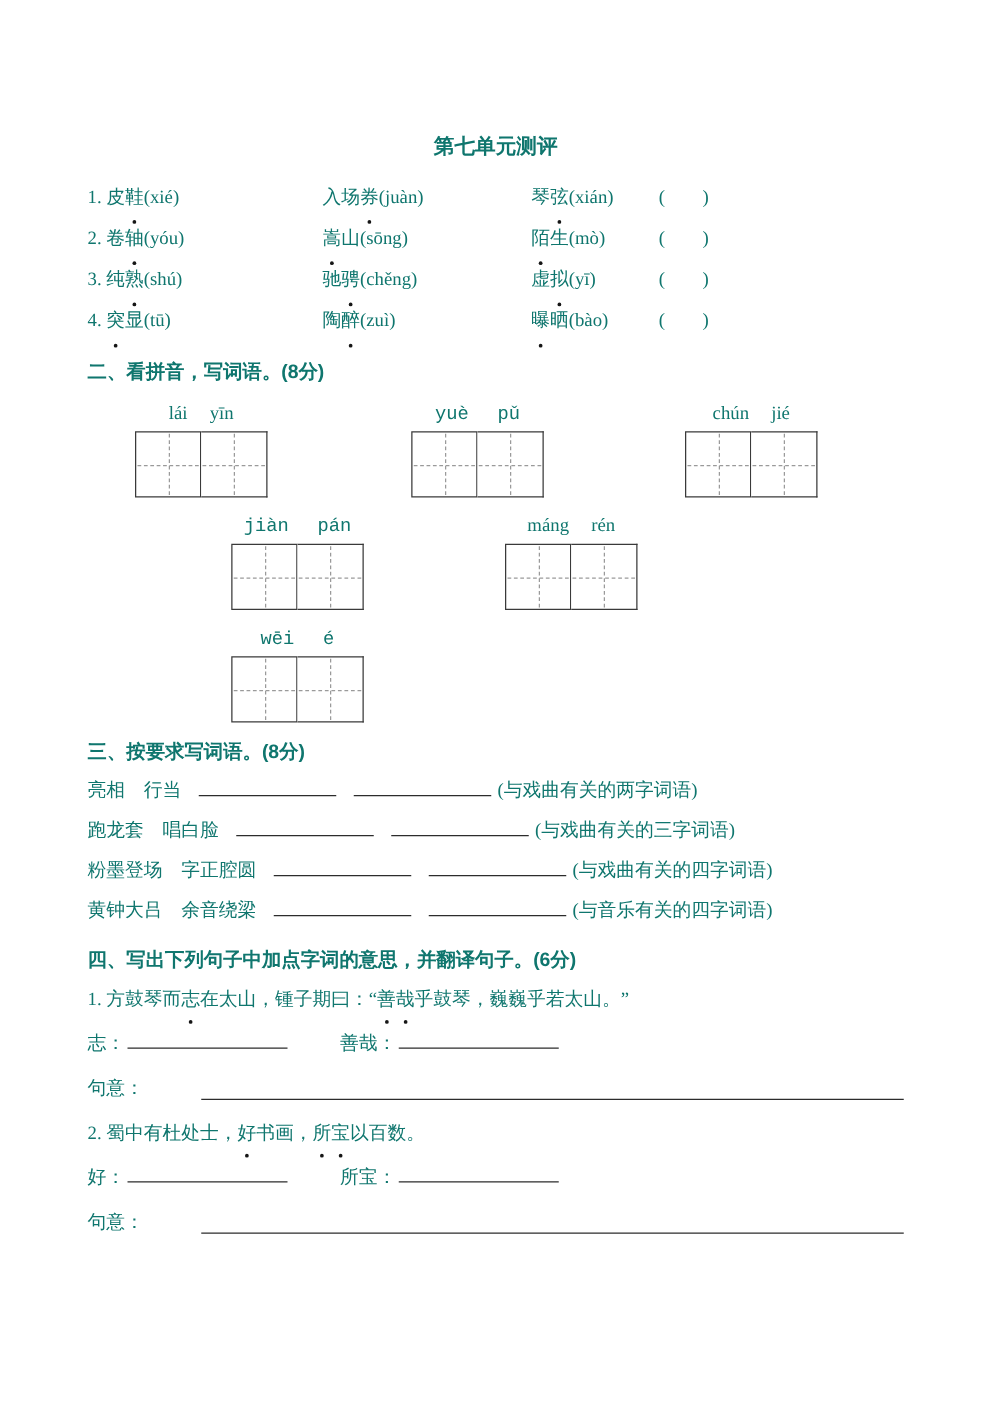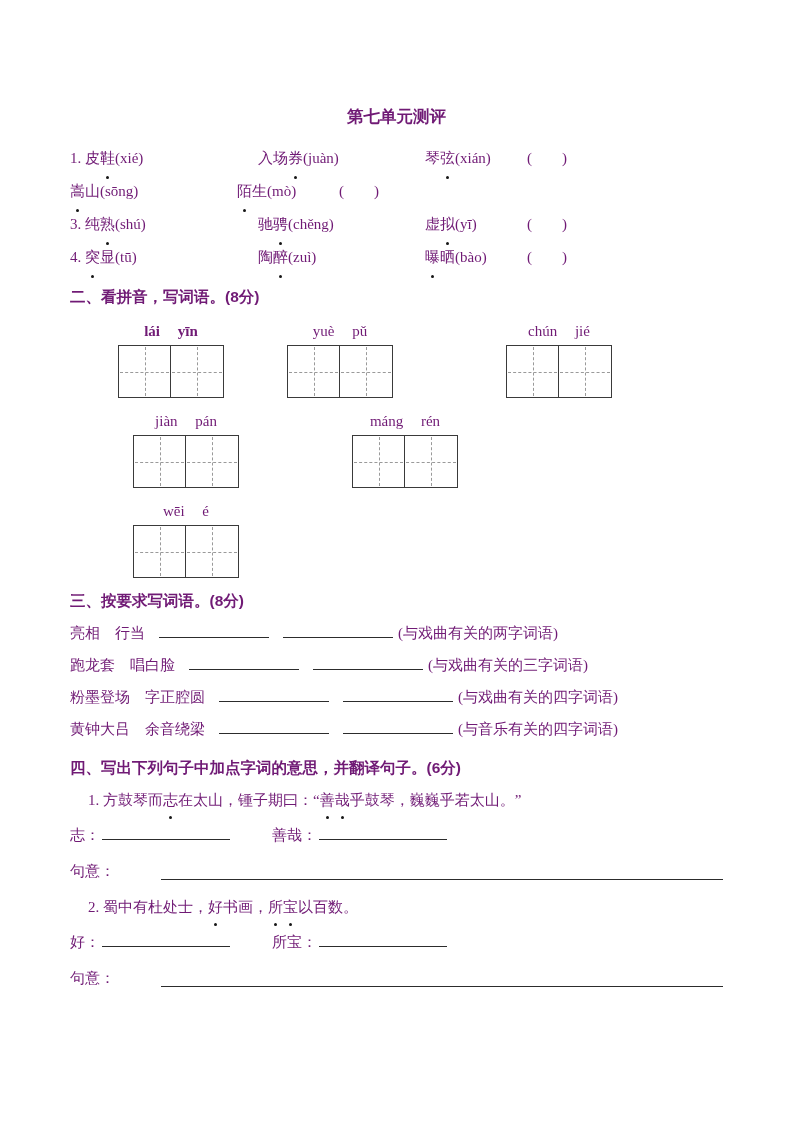--- a/index.html
+++ b/index.html
@@ -1,20 +1,20 @@
 <!DOCTYPE html>
 <html><head>
 <meta charset="utf-8">
 <style>
   * { margin:0; padding:0; box-sizing:border-box; }
   html,body { background:#ffffff; }
   .page {
     width:793px; height:1122px; margin:0 auto; background:#ffffff;
     font-family:"Liberation Serif","DejaVu Serif",serif;
-    color:#701a75; font-size:15px; position:relative;
+    color:#0f766e; font-size:15px; position:relative;
     padding:106px 70px 0 70px; overflow:hidden;
   }
   .title {
     text-align:center; font-weight:bold; font-size:16.5px;
     font-family:"Liberation Sans","DejaVu Sans",sans-serif;
     margin-bottom:14px;
   }
   .h {
     font-weight:bold; font-size:15.5px;
     font-family:"Liberation Sans","DejaVu Sans",sans-serif;
@@ -29,22 +29,22 @@
   
   .dc { position:relative; display:inline-block; }
   .dc::after {
     content:""; position:absolute; left:50%; bottom:-4px;
     width:3px; height:3px; margin-left:-1.5px; border-radius:50%;
     background:#161616;
   }
   
   .prow { display:flex; margin-top:13px; }
   .pgroup { display:flex; flex-direction:column; }
-  .pgroup.g1 { margin-left:48px;font-weight:bold; }
-  .pgroup.g2 { margin-left:63px; }
+  .pgroup.g1 { margin-left:38px; }
+  .pgroup.g2 { margin-left:115px;font-family:Liberation Mono, monospace; }
   .pgroup.g3 { margin-left:113px; }
   .pinyin {
     text-align:center; word-spacing:14px; font-size:15px;
     height:21px; line-height:21px; margin-bottom:3px;
   }
   .grid { display:flex; }
   .cell {
     width:53px; height:53px; border:1px solid #3a3a3a;
     position:relative; background:#fff;
   }
@@ -58,21 +58,21 @@
     border-top:1px dashed #9a9a9a;
   }
   
   .s3row { line-height:32px; white-space:nowrap; }
   .blank {
     display:inline-block; width:110px; height:14px;
     border-bottom:1px solid #2c2c2c; margin-left:14px;
   }
   .s3row .note { margin-left:5px; }
   
-  .sentence { line-height:30px; margin-top:6px;margin-left:18px; }
+  .sentence { line-height:30px; margin-top:6px; }
   .s4blanks { line-height:30px; margin-top:5px; }
   .s4blanks .blank { width:128px; margin-left:2px; }
   .s4blanks .lbl2 { margin-left:42px; }
   .juyi { display:flex; line-height:30px; margin-top:6px;gap:46px; }
   .juyi .long {
     flex:1; align-self:flex-end; height:0;
     border-bottom:1px solid #2c2c2c; margin-bottom:6px;
   }
 </style>
 </head>
@@ -83,20 +83,21 @@
   <div class="title">第七单元测评</div>
 
 
   <div class="s1row">
     <span class="c1">1. 皮<span class="dc">鞋</span>(xié)</span>
     <span class="c2">入场<span class="dc">券</span>(juàn)</span>
     <span class="c3">琴<span class="dc">弦</span>(xián)</span>
     <span class="bracket">(　　)</span>
   </div>
   <div class="s1row">
+    <span class="c1">2. 卷<span class="dc">轴</span>(yóu)</span>
     <span class="c2"><span class="dc">嵩</span>山(sōng)</span>
     <span class="c3"><span class="dc">陌</span>生(mò)</span>
     <span class="bracket">(　　)</span>
   </div>
   <div class="s1row">
     <span class="c1">3. 纯<span class="dc">熟</span>(shú)</span>
     <span class="c2">驰<span class="dc">骋</span>(chěng)</span>
     <span class="c3">虚<span class="dc">拟</span>(yī)</span>
     <span class="bracket">(　　)</span>
   </div>

